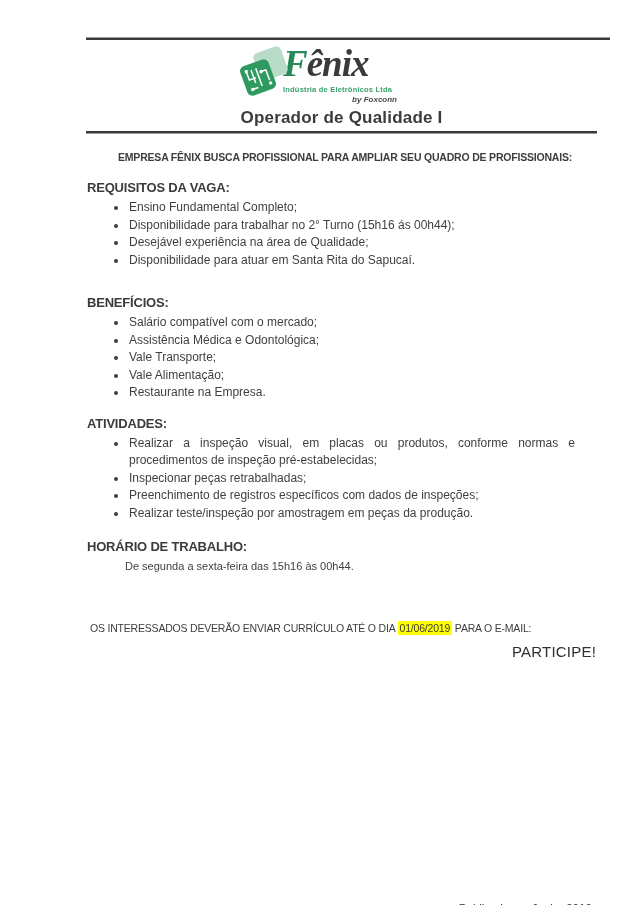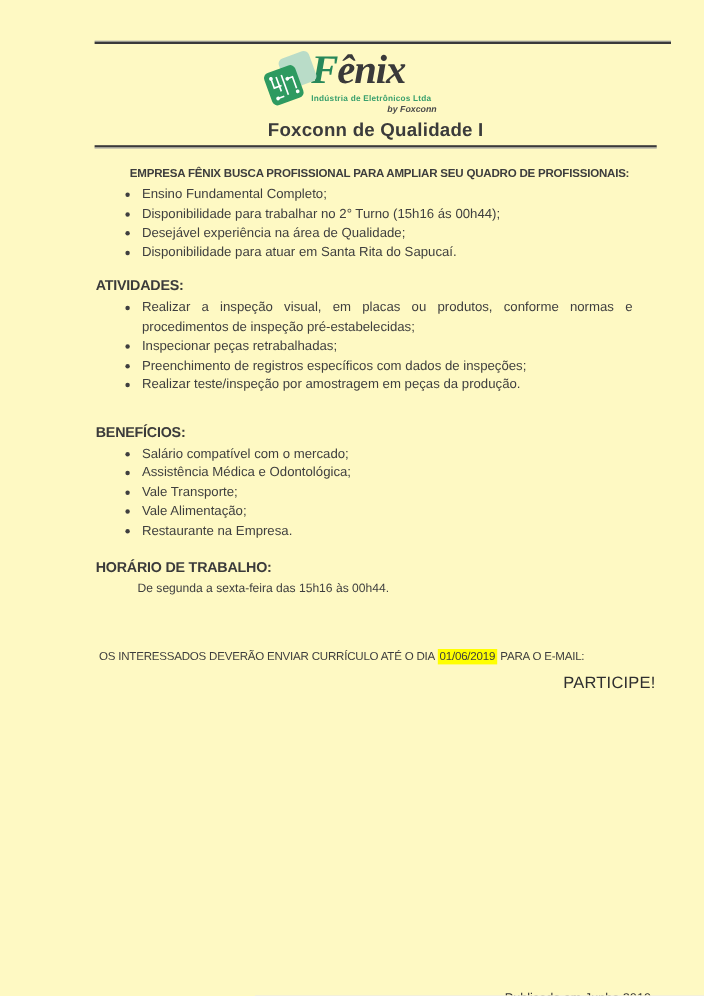--- a/index.html
+++ b/index.html
@@ -1,19 +1,19 @@
 <!DOCTYPE html>
 <html lang="pt" style="--logo-green-dark: #2e9a60; --logo-green-light: #b9dcc8; --logo-text-green: #27885a; --tagline-green: #3aa06d; --highlight: #ffff00; --link-blue: #2e75b6;"><head>
 <meta charset="utf-8">
 <style>
   * { margin:0; padding:0; box-sizing:border-box; }
   html,body { background:#e9e9e9; }
   .page {
     position:relative; width:640px; height:905px; margin:0 auto;
-    background:#fef9c3; font-family:"Liberation Sans", sans-serif;
+    background:#ffffff; font-family:"Liberation Sans", sans-serif;
     color:#3f3f3f; overflow:hidden;
   }
   .rule { height:2px; }
   .rule-top {
     margin:37px 30px 0 86px;
     border-top:1px solid #9d9d9d; border-bottom:2.5px solid #3a3a3a;
   }
   .rule-title {
     margin:3px 43px 0 86px;
     border-top:2.5px solid #3a3a3a; border-bottom:1px solid #9d9d9d;
@@ -108,53 +108,54 @@
         </g>
       </svg>
     </span>
     <span class="logo-textcol">
       <span class="logo-name"><span class="ini">F</span><span class="rest">ênix</span></span>
       <span class="logo-tagline">Indústria de Eletrônicos Ltda</span>
       <span class="logo-byline">by Foxconn</span>
     </span>
   </div>
 
-  <div class="job-title">Foxconn de Qualidade I</div>
+  <div class="job-title">Operador de Qualidade I</div>
 
   <div class="rule rule-title"></div>
 
   <p class="intro">EMPRESA FÊNIX BUSCA PROFISSIONAL PARA AMPLIAR SEU QUADRO DE PROFISSIONAIS:</p>
 
   <div>
+    <h2 class="section-heading">REQUISITOS DA VAGA:</h2>
     <ul class="bullets">
       <li>Ensino Fundamental Completo;</li>
       <li>Disponibilidade para trabalhar no 2° Turno (15h16 ás 00h44);</li>
       <li>Desejável experiência na área de Qualidade;</li>
       <li>Disponibilidade para atuar em Santa Rita do Sapucaí.</li>
-    </ul>
-  </div>
-
-  <div>
-    <h2 class="section-heading atividades">ATIVIDADES:</h2>
-    <ul class="bullets">
-      <li class="justify">Realizar a inspeção visual, em placas ou produtos, conforme normas e procedimentos de inspeção pré-estabelecidas;</li>
-      <li>Inspecionar peças retrabalhadas;</li>
-      <li>Preenchimento de registros específicos com dados de inspeções;</li>
-      <li>Realizar teste/inspeção por amostragem em peças da produção.</li>
     </ul>
   </div>
 
   <div>
     <h2 class="section-heading beneficios">BENEFÍCIOS:</h2>
     <ul class="bullets">
       <li>Salário compatível com o mercado;</li>
       <li>Assistência Médica e Odontológica;</li>
       <li>Vale Transporte;</li>
       <li>Vale Alimentação;</li>
       <li>Restaurante na Empresa.</li>
+    </ul>
+  </div>
+
+  <div>
+    <h2 class="section-heading atividades">ATIVIDADES:</h2>
+    <ul class="bullets">
+      <li class="justify">Realizar a inspeção visual, em placas ou produtos, conforme normas e procedimentos de inspeção pré-estabelecidas;</li>
+      <li>Inspecionar peças retrabalhadas;</li>
+      <li>Preenchimento de registros específicos com dados de inspeções;</li>
+      <li>Realizar teste/inspeção por amostragem em peças da produção.</li>
     </ul>
   </div>
 
   <div>
     <h2 class="section-heading horario">HORÁRIO DE TRABALHO:</h2>
     <p class="horario-text">De segunda a sexta-feira das 15h16 às 00h44.</p>
   </div>
 
   <p class="cta"><span>OS INTERESSADOS DEVERÃO ENVIAR CURRÍCULO ATÉ O DIA </span><span class="hl">01/06/2019</span><span> PARA O E-MAIL:</span></p>
 

